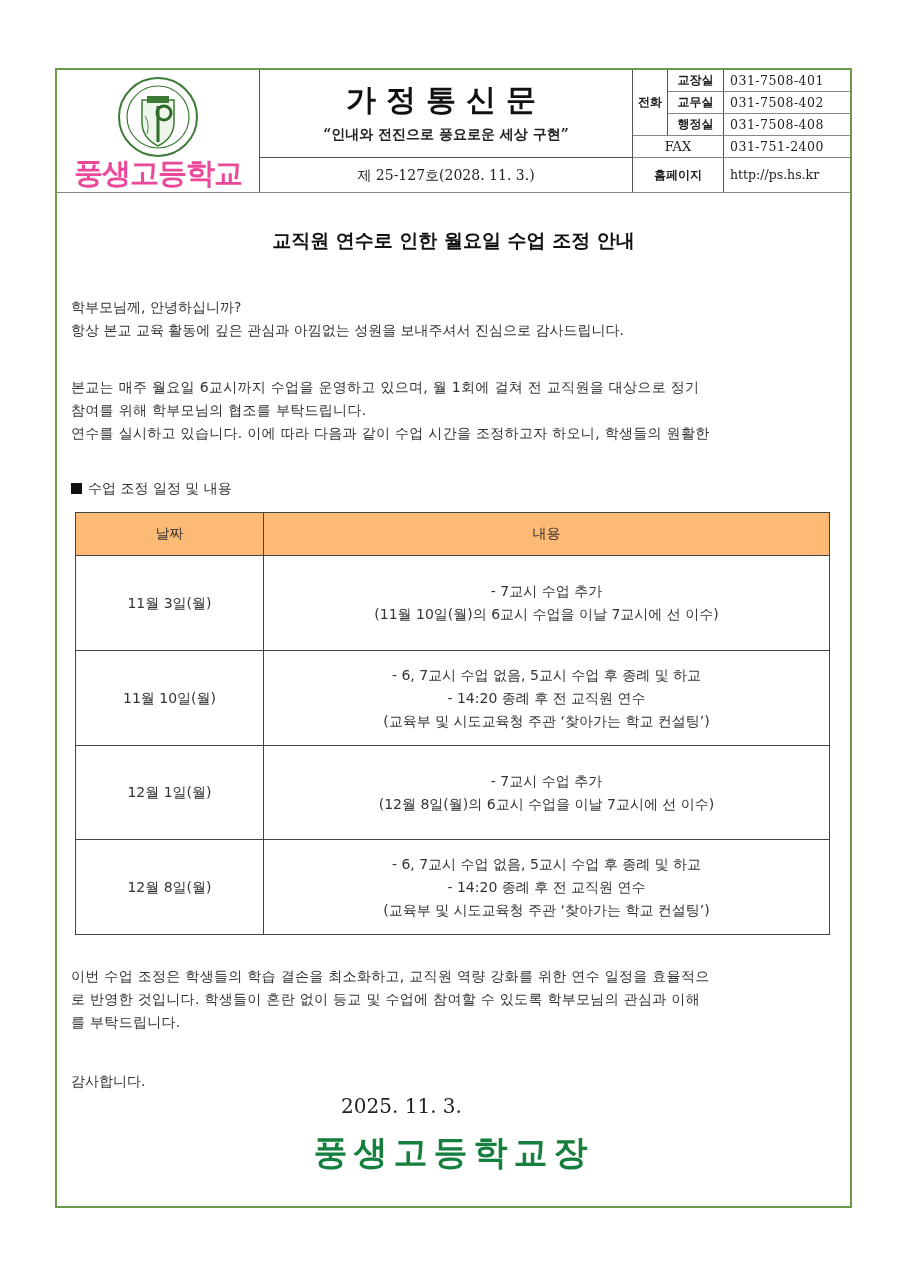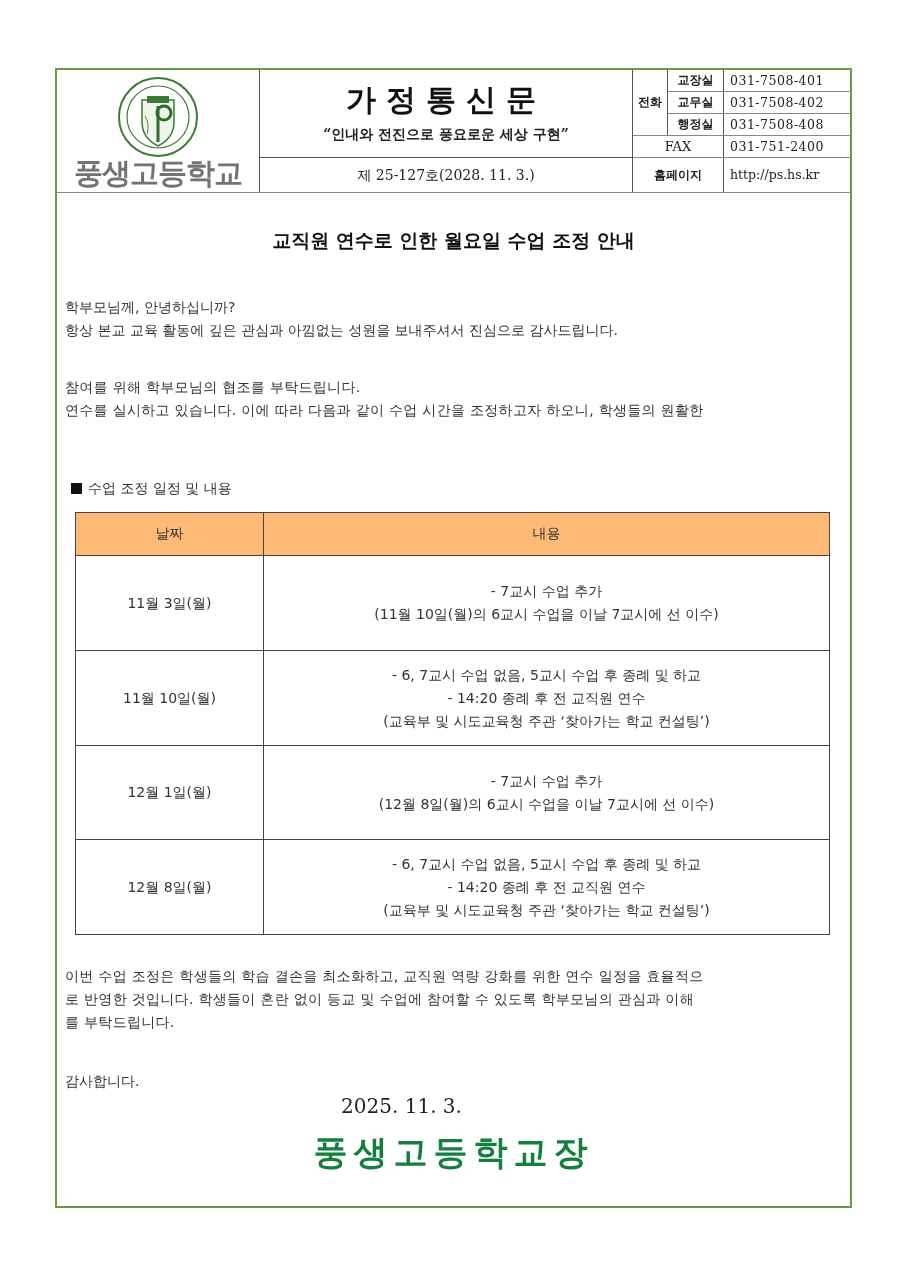--- a/index.html
+++ b/index.html
@@ -2,38 +2,38 @@
 <html><head>
 <meta charset="utf-8">
 <style>
   html, body { margin:0; padding:0; background:#ffffff; }
   body { width:900px; height:1273px; position:relative; font-family:"DejaVu Sans", sans-serif; color:#222; }
   .frame { position:absolute; left:55px; top:68px; width:793px; height:1136px; border:2px solid #6a9a48; box-sizing:content-box; }
   
   .hdr { position:absolute; left:0; top:0; width:793px; height:122px; border-bottom:1px solid #888; }
   .logo-cell { position:absolute; left:0; top:0; width:202px; height:122px; border-right:1px solid #555; }
   .emblem { position:absolute; left:60px; top:6px; width:82px; height:82px; }
-  .school-name { position:absolute; left:0; top:84px; width:202px; text-align:center; font-size:29px; font-weight:bold; color:#737373; letter-spacing:-1px; font-family:"DejaVu Sans", sans-serif; }
+  .school-name { position:absolute; left:0; top:84px; width:202px; text-align:center; font-size:29px; font-weight:bold; color:#ec4899; letter-spacing:-1px; font-family:"DejaVu Sans", sans-serif; }
   .title-cell { position:absolute; left:203px; top:0; width:372px; height:87px; border-right:1px solid #555; border-bottom:1px solid #555; text-align:center; }
   .title-main { margin-top:10px; font-size:30px; font-weight:bold; letter-spacing:10px; color:#111; font-family:"DejaVu Sans", sans-serif; }
   .title-motto { margin-top:5px; font-size:14px; font-weight:bold; color:#222; font-family:"DejaVu Serif", serif; }
   .issue-cell { position:absolute; left:203px; top:88px; width:372px; height:34px; border-right:1px solid #555; text-align:center; line-height:34px; font-size:14px; font-family:"DejaVu Serif", serif; }
   .contact { position:absolute; left:576px; top:0; width:217px; height:122px; font-family:"DejaVu Serif", serif; }
   .contact .row { position:absolute; left:0; width:217px; height:21px; line-height:21px; font-size:12.5px; }
   .c-lbl1 { position:absolute; left:0; top:0; width:34px; height:65px; border-right:1px solid #555; font-size:12px; font-weight:bold; display:flex; align-items:center; justify-content:center; }
   .c-sub { position:absolute; left:35px; width:55px; text-align:center; border-right:1px solid #555; font-size:12px; font-weight:bold; }
   .c-val { position:absolute; left:91px; width:126px; text-align:left; padding-left:6px; box-sizing:border-box; letter-spacing:0.5px; }
   .hline { position:absolute; height:1px; background:#888; }
   .c-fax { position:absolute; left:0; top:66px; width:90px; height:21px; line-height:21px; text-align:center; border-right:1px solid #555; font-size:13px; }
   .c-home { position:absolute; left:0; top:88px; width:90px; height:34px; line-height:34px; text-align:center; border-right:1px solid #555; font-size:12px; font-weight:bold; }
   .c-faxv { position:absolute; left:91px; top:66px; width:126px; height:21px; line-height:21px; padding-left:6px; box-sizing:border-box; font-size:12.5px; letter-spacing:0.5px; }
   .c-homev { position:absolute; left:91px; top:88px; width:126px; height:34px; line-height:34px; padding-left:6px; box-sizing:border-box; font-size:12.5px; }
 
   .doc-title { position:absolute; left:0; top:158px; width:793px; text-align:center; font-size:19px; font-weight:bold; color:#111; }
-  .para { position:absolute; left:8px; width:770px; font-size:14px; line-height:23px; color:#333; }
+  .para { position:absolute; left:14px; width:770px; font-size:14px; line-height:23px; color:#333; }
   .section-label { position:absolute; left:14px; top:410px; font-size:14px; color:#333; }
   .section-label .sq { display:inline-block; width:11px; height:11px; background:#111; margin-right:6px; vertical-align:-1px; }
 
   table.sched { position:absolute; left:18px; top:442px; width:755px; border-collapse:collapse; font-size:14px; color:#333; }
   table.sched th, table.sched td { border:1px solid #444; text-align:center; font-weight:normal; }
   table.sched th { background:#fdba74; height:40px; }
   table.sched td { line-height:23px; }
   table.sched td.date { width:185px; }
   .r1 td { height:92px; } .r2 td { height:92px; } .r3 td { height:91px; } .r4 td { height:92px; }
 
@@ -91,20 +91,21 @@
   </div>
 
   <div class="doc-title">교직원 연수로 인한 월요일 수업 조정 안내</div>
 
   <div class="para" style="top:226px;">
     <div>학부모님께, 안녕하십니까?</div>
     <div>항상 본교 교육 활동에 깊은 관심과 아낌없는 성원을 보내주셔서 진심으로 감사드립니다.</div>
   </div>
 
   <div class="para" style="top:306px; letter-spacing:0.3px;">
+    <div>본교는 매주 월요일 6교시까지 수업을 운영하고 있으며, 월 1회에 걸쳐 전 교직원을 대상으로 정기</div>
     <div>참여를 위해 학부모님의 협조를 부탁드립니다.</div>
     <div>연수를 실시하고 있습니다. 이에 따라 다음과 같이 수업 시간을 조정하고자 하오니, 학생들의 원활한</div>
   </div>
 
   <div class="section-label">
     <span class="sq"></span><span>수업 조정 일정 및 내용</span>
   </div>
 
   <table class="sched">
     <thead>

